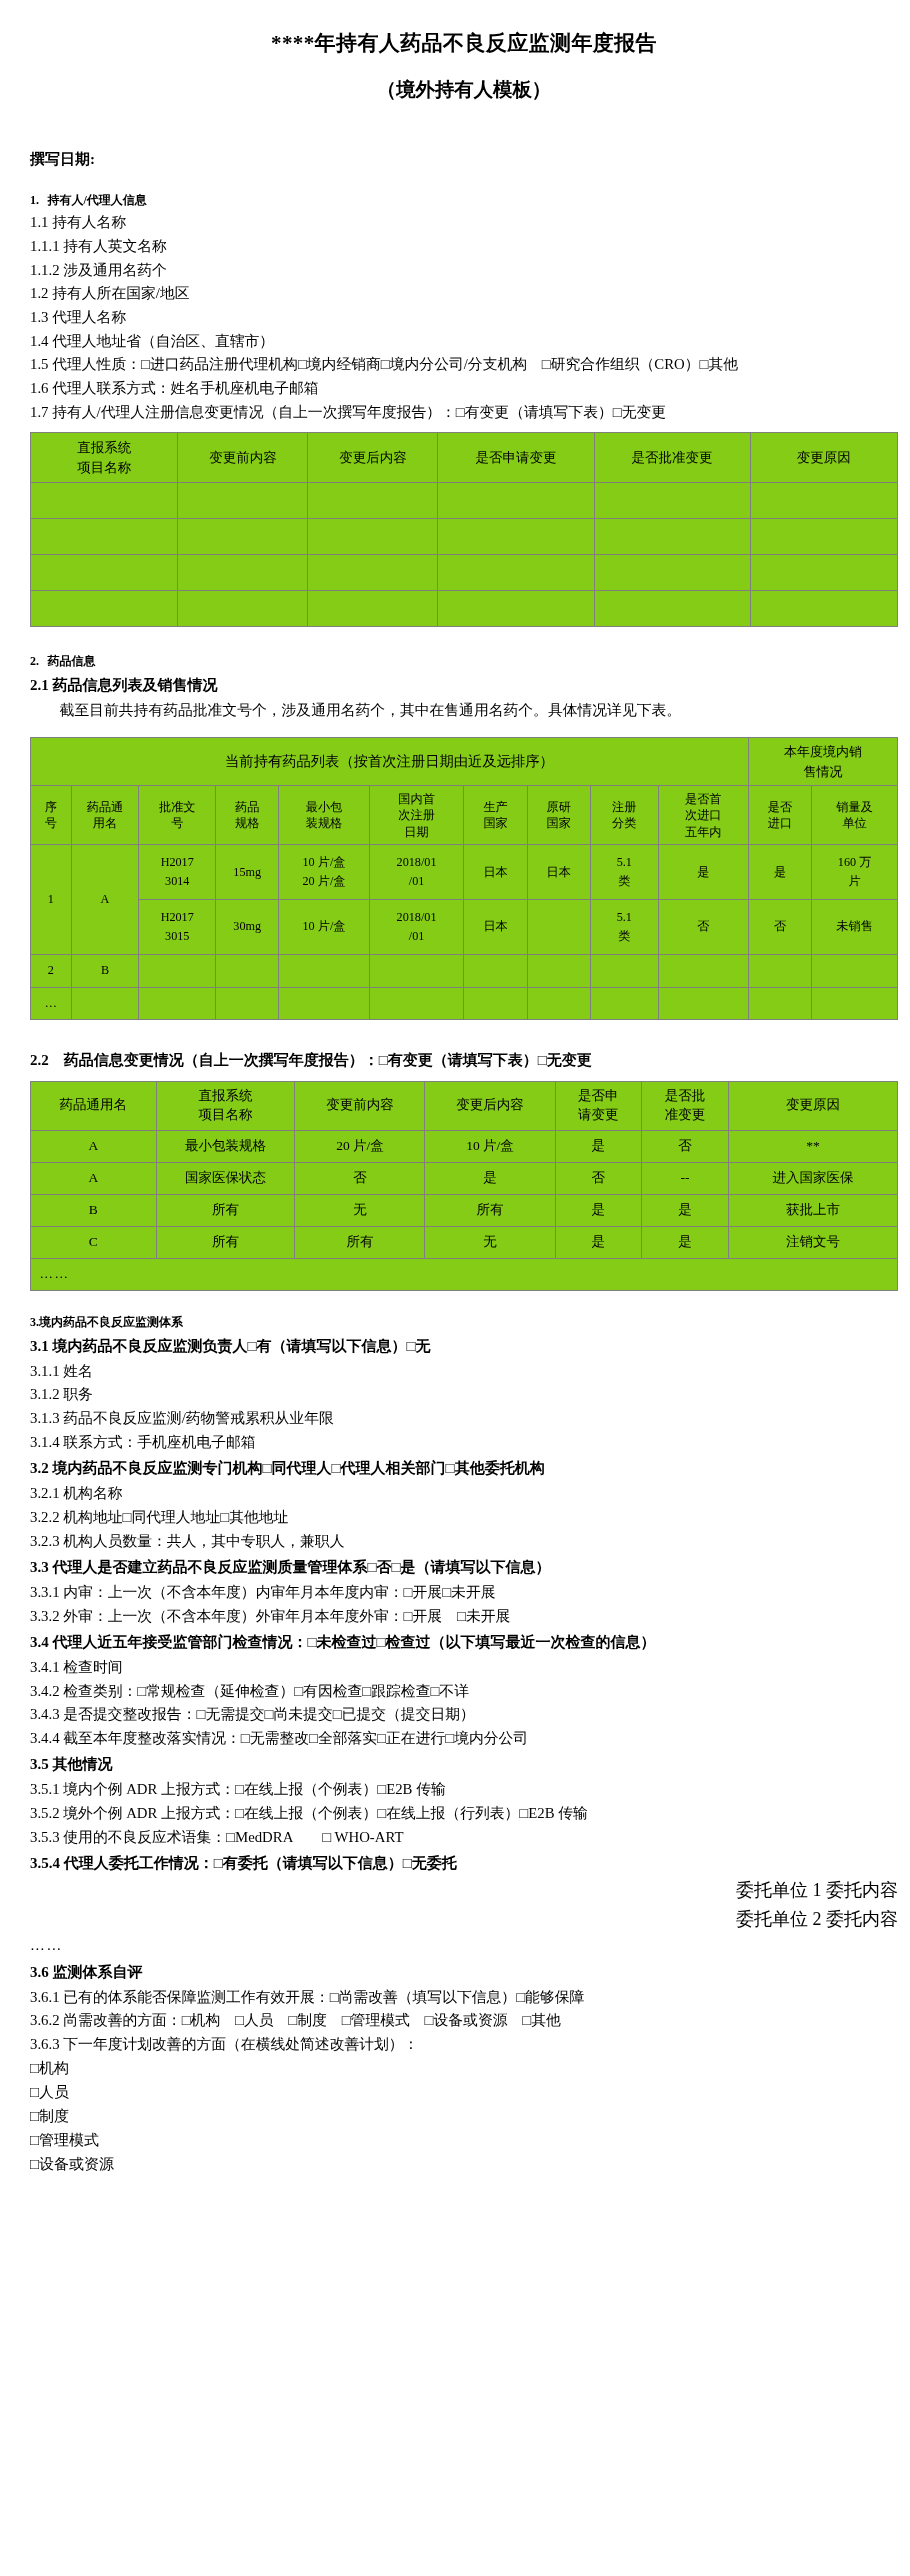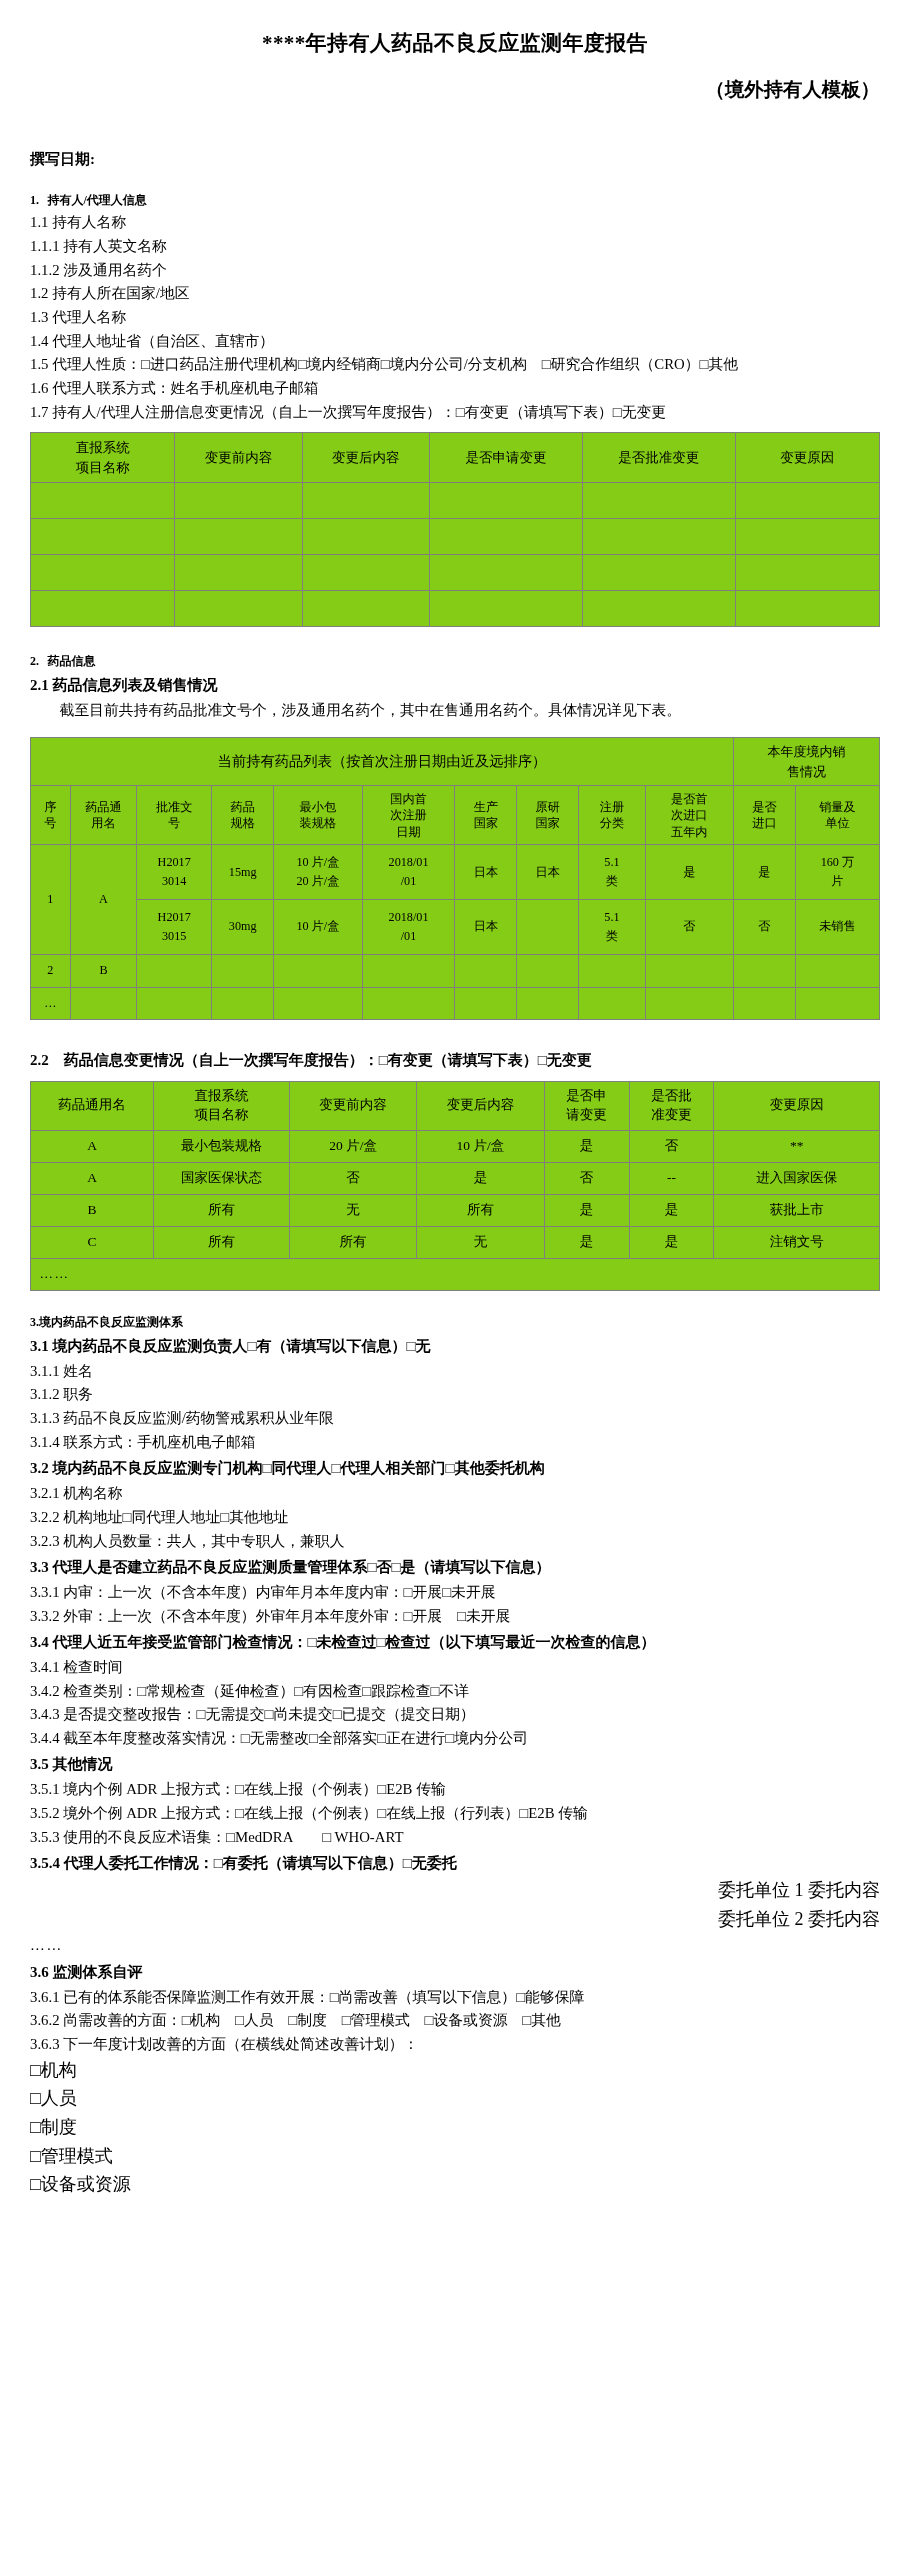--- a/index.html
+++ b/index.html
@@ -10,34 +10,34 @@
   body {
     width: 910px;
     font-family: "Liberation Serif", "DejaVu Serif", serif;
     color: #000000;
     font-size: 14.3px;
     line-height: 1.55;
   }
   .page {
     width: 910px;
     box-sizing: border-box;
-    padding: 15px 30px 34px 30px;
+    padding: 15px 12px 34px 30px;
   }
 
   
   .doc-title {
     text-align: center;
     font-weight: bold;
     font-size: 21px;
     letter-spacing: 0.4px;
     margin: 13.5px 0 0 0;
     line-height: 1.4;
   }
   .doc-subtitle {
-    text-align: right;
+    text-align: center;
     font-weight: bold;
     font-size: 19.4px;
     margin: 18.5px 0 0 0;
     line-height: 1.4;
   }
 
   .write-date {
     font-weight: bold;
     font-size: 15px;
     margin: 44px 0 12px 0;
@@ -92,21 +92,21 @@
   .t-druglist td.tall { height: 47px; }
   .t-druglist td.blankrow { height: 25px; }
 
   .t-drugchg th { line-height: 1.4; padding: 5px 2.5px; }
   .t-drugchg td { height: 26px; }
   .t-drugchg td.dots { text-align: left; padding-left: 8.4px; letter-spacing: 1.7px; }
 
   .sec3 { margin-top: 22px; }
   .entrust { font-size: 18px; margin: 0.8px 0; text-align: right; }
   .dots-line { font-size: 14.8px; letter-spacing: 1.7px; margin: 0.8px 0; }
-  .chkitem { display: block; font-size: 18px; margin: 0.8px 0; }
+  .chkitem { display: block; font-size: 15px; margin: 0.8px 0; }
 </style>
 </head>
 <body>
 
 <div class="page">
 
   <div class="doc-title">****年持有人药品不良反应监测年度报告</div>
   <div class="doc-subtitle">（境外持有人模板）</div>
 
   <div class="write-date">撰写日期:</div>

